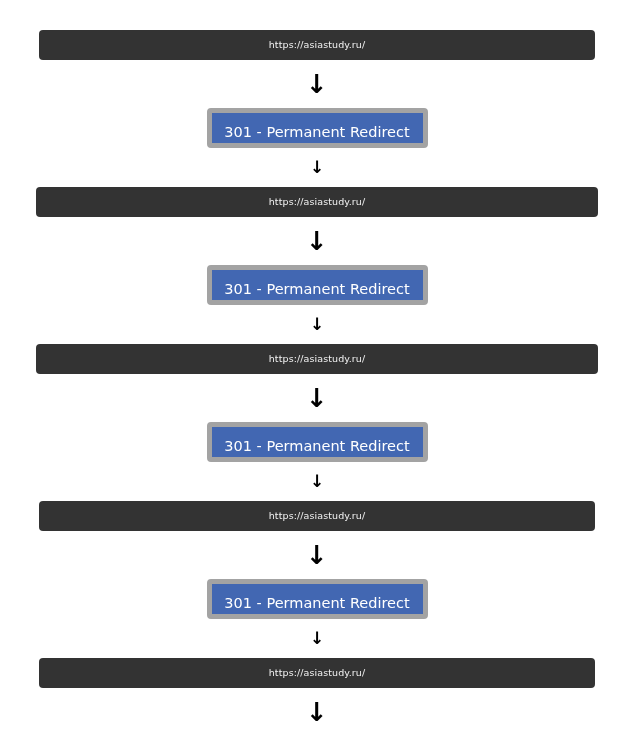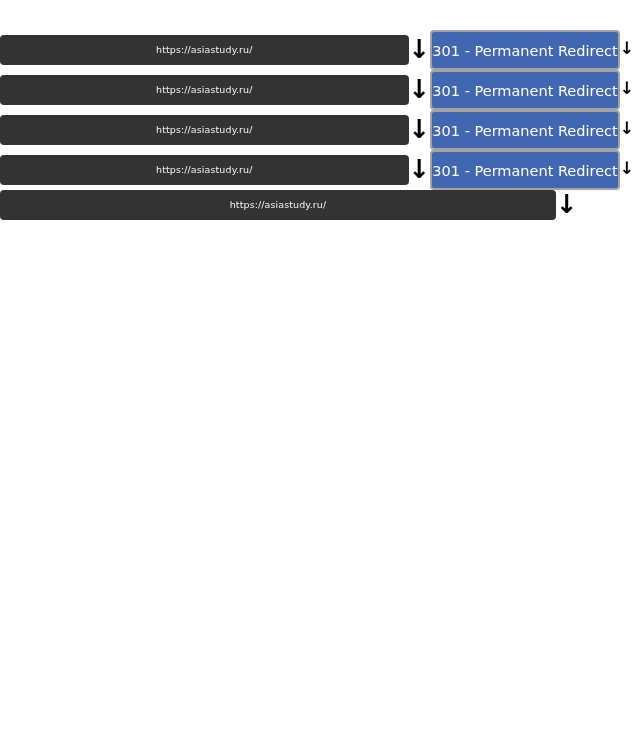--- a/index.html
+++ b/index.html
@@ -18,21 +18,21 @@
     width: 634px;
     height: 729px;
     position: relative;
     box-sizing: border-box;
     padding-top: 30px;
     overflow: hidden;
   }
 
   .step {
     display: flex;
-    flex-direction: row;
+    flex-direction: column;
     align-items: center;
   }
 
   
   .url-bar {
     background: #333333;
     color: #f2f2f2;
     border-radius: 4px;
     height: 30px;
     line-height: 30px;
@@ -43,21 +43,21 @@
     white-space: nowrap;
     overflow: hidden;
   }
   .url-bar.w1 { width: 556px; }
   .url-bar.w2 { width: 562px; }
   .url-bar.w3 { width: 556px; }
 
   
   .status-box {
     background: #4267b2;
-    border: 2px solid #a3a3a3;
+    border: 5px solid #a3a3a3;
     border-radius: 4px;
     color: #ffffff;
     width: 221px;
     height: 40px;
     line-height: 38px;
     text-align: center;
     font-size: 14.5px;
     box-sizing: border-box;
     white-space: nowrap;
   }

